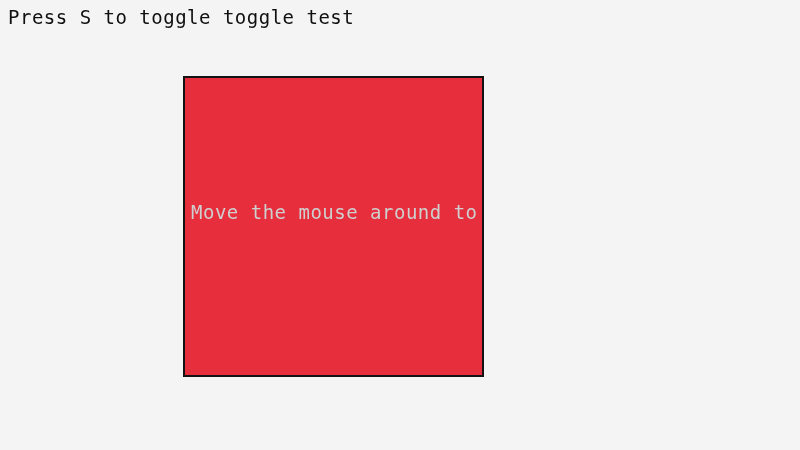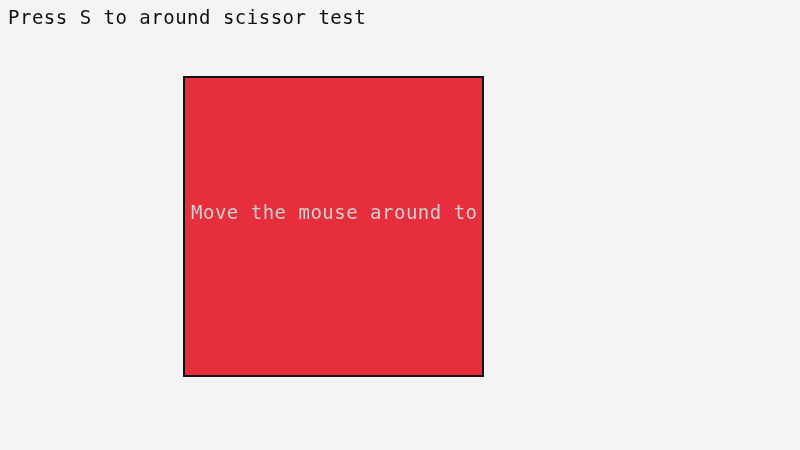--- a/index.html
+++ b/index.html
@@ -65,19 +65,19 @@
     white-space: nowrap;
     -webkit-font-smoothing: none;
     font-smooth: never;
   }
 </style>
 </head>
 <body>
 
 <div id="app-canvas">
 
-  <div id="hint-text">Press S to around scissor test</div>
+  <div id="hint-text">Press S to toggle toggle test</div>
 
   <div id="scissor-rect">
     <div id="scissor-text">Move the mouse around to r</div>
   </div>
 
 </div>
 
 </body></html>

